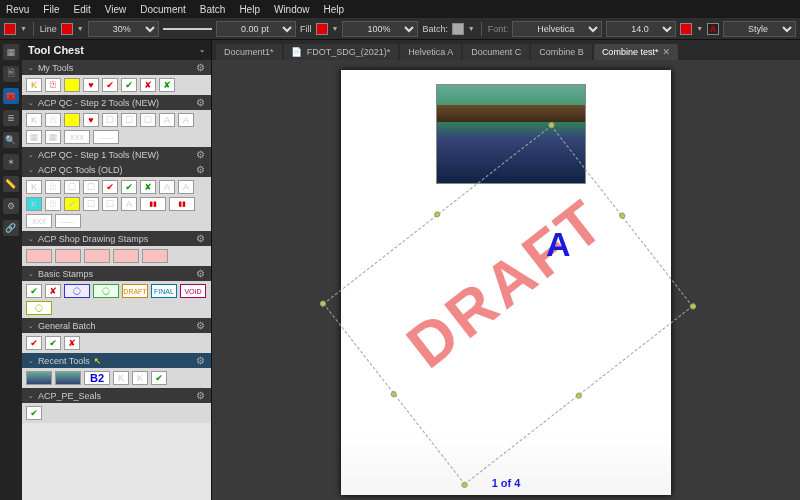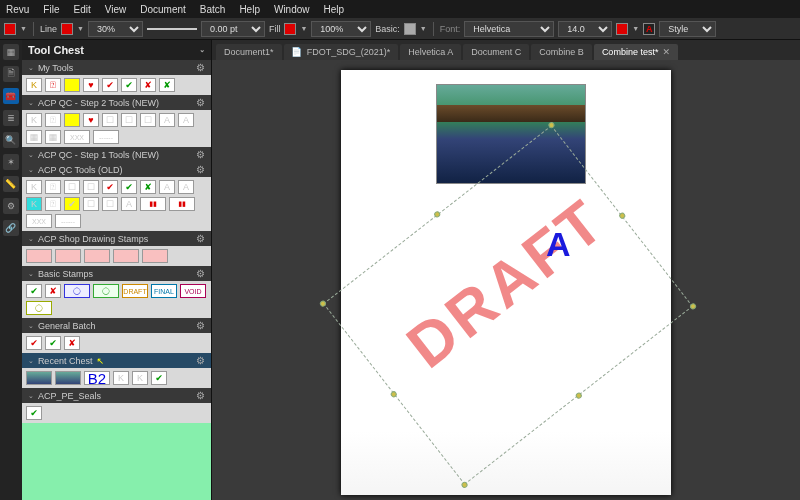--- a/index.html
+++ b/index.html
@@ -2,27 +2,27 @@
 <html><head>
 <meta charset="utf-8">
 <style>
   * { box-sizing: border-box; margin: 0; padding: 0; }
   body { font-family: Arial, sans-serif; font-size: 10px; background: #2a2a2a; color: #ccc; width: 800px; height: 500px; overflow: hidden; }
   .menubar { height: 18px; background: #1a1a1a; display: flex; align-items: center; padding: 0 6px; gap: 14px; font-size: 10px; color: #ddd; }
   .menubar span { cursor: default; }
   .toolbar { height: 22px; background: #2e2e2e; border-bottom: 1px solid #111; display: flex; align-items: center; padding: 0 4px; gap: 4px; font-size: 9px; }
   .tb-sep { width:1px; height:14px; background:#555; margin:0 2px; }
   .tb-swatch { width:12px; height:12px; border:1px solid #888; display:inline-block; vertical-align:middle; }
-  .tb-select { background:#3a3a3a; color:#ddd; border:1px solid #555; font-size:9px; padding:1px 10px 1px 4px; height:16px; }
+  .tb-select { background:#3a3a3a; color:#ddd; border:1px solid #555; font-size:9px; padding:1px 10px 1px 20px; height:16px; }
   .chev { font-size:7px; color:#aaa; }
   .main { display:flex; height:460px; }
   .icon-rail { width:22px; background:#232323; display:flex; flex-direction:column; align-items:center; padding-top:4px; gap:6px; }
   .icon-rail .ic { width:16px; height:16px; background:#3a3a3a; border-radius:2px; display:flex; align-items:center; justify-content:center; font-size:9px; color:#aaa; }
   .icon-rail .ic.active { background:#0b5ea8; }
-  .side { width:190px; background:#86efac; border-right:1px solid #111; overflow-y:auto; }
+  .side { width:190px; background:#e5e5e5; border-right:1px solid #111; overflow-y:auto; }
   .side-head { background:#202020; padding:4px 6px; font-size:11px; font-weight:bold; color:#eee; display:flex; align-items:center; justify-content:space-between; }
   .sect { }
   .sect-head { background:#383838; padding:2px 6px; font-size:9px; color:#ccc; display:flex; align-items:center; gap:4px; }
   .sect-head .gear { margin-left:auto; font-size:10px; color:#aaa; }
   .sect-body { background:#d9d9d9; padding:3px 4px; display:flex; flex-wrap:wrap; gap:3px; }
   .tool { width:16px; height:14px; border:1px solid #999; background:#fff; display:flex; align-items:center; justify-content:center; font-size:9px; }
   .tool.red{color:#d00;} .tool.green{color:#090;} .tool.blue{color:#00d;} .tool.yellow{background:#ff0;}
   .tool.cyan{background:#3dd;} .tool.pink{background:#f9c0c0;}
   .tool.wide{width:26px;font-size:7px;}
   .content { flex:1; background:#3a3a3a; display:flex; flex-direction:column; }
@@ -63,21 +63,21 @@
   <span>Line</span>
   <span class="tb-swatch" style="background:#d00"></span>
   <span class="chev">▼</span>
   <select class="tb-select"><option>30%</option></select>
   <span style="width:50px;height:2px;background:#ccc"></span>
   <select class="tb-select"><option>0.00 pt</option></select>
   <span>Fill</span>
   <span class="tb-swatch" style="background:#d00"></span>
   <span class="chev">▼</span>
   <select class="tb-select"><option>100%</option></select>
-  <span>Basic:</span>
+  <span>Batch:</span>
   <span class="tb-swatch" style="background:#aaa"></span>
   <span class="chev">▼</span>
   <div class="tb-sep"></div>
   <span style="color:#888">Font:</span>
   <select class="tb-select" style="width:90px"><option>Helvetica</option></select>
   <select class="tb-select"><option>14.0</option></select>
   <span class="tb-swatch" style="background:#d00"></span>
   <span class="chev">▼</span>
   <span class="tb-swatch" style="background:#222;color:#d00;text-align:center;line-height:10px;font-weight:bold">A</span>
   <select class="tb-select"><option>Style</option></select>
@@ -223,28 +223,28 @@
       <div class="sect-body">
         <div class="tool red">✔</div>
         <div class="tool green">✔</div>
         <div class="tool red">✘</div>
       </div>
     </div>
 
     <div class="sect">
       <div class="sect-head" style="background:#264a66">
           <span class="chev">⌄</span>
-          <span>Recent Chest</span>
+          <span>Recent Tools</span>
           <span style="color:#ff0">↖</span>
           <span class="gear">⚙</span>
         </div>
       <div class="sect-body">
         <div class="tool wide" style="background:linear-gradient(#6a9,#347)"></div>
         <div class="tool wide" style="background:linear-gradient(#6a9,#347)"></div>
-        <div class="tool blue wide" style="font-size:15px;font-weight:normal">B2</div>
+        <div class="tool blue wide" style="font-size:11px;font-weight:bold">B2</div>
         <div class="tool">K</div>
         <div class="tool">K</div>
         <div class="tool green">✔</div>
       </div>
     </div>
 
     <div class="sect">
       <div class="sect-head">
           <span class="chev">⌄</span>
           <span>ACP_PE_Seals</span>
@@ -290,16 +290,17 @@
           <div class="handle" style="top:-4px;left:-4px"></div>
           <div class="handle" style="top:-4px;right:-4px"></div>
           <div class="handle" style="bottom:-4px;left:-4px"></div>
           <div class="handle" style="bottom:-4px;right:-4px"></div>
           <div class="handle" style="top:-4px;left:50%;margin-left:-3px"></div>
           <div class="handle" style="bottom:-4px;left:50%;margin-left:-3px"></div>
           <div class="handle" style="left:-4px;top:50%;margin-top:-3px"></div>
           <div class="handle" style="right:-4px;top:50%;margin-top:-3px"></div>
         </div>
         <div class="letter-a" style="top:155px;left:205px">A</div>
+        <div class="pagenum">1 of 4</div>
       </div>
     </div>
   </div>
 </div>
 
 </body></html>

